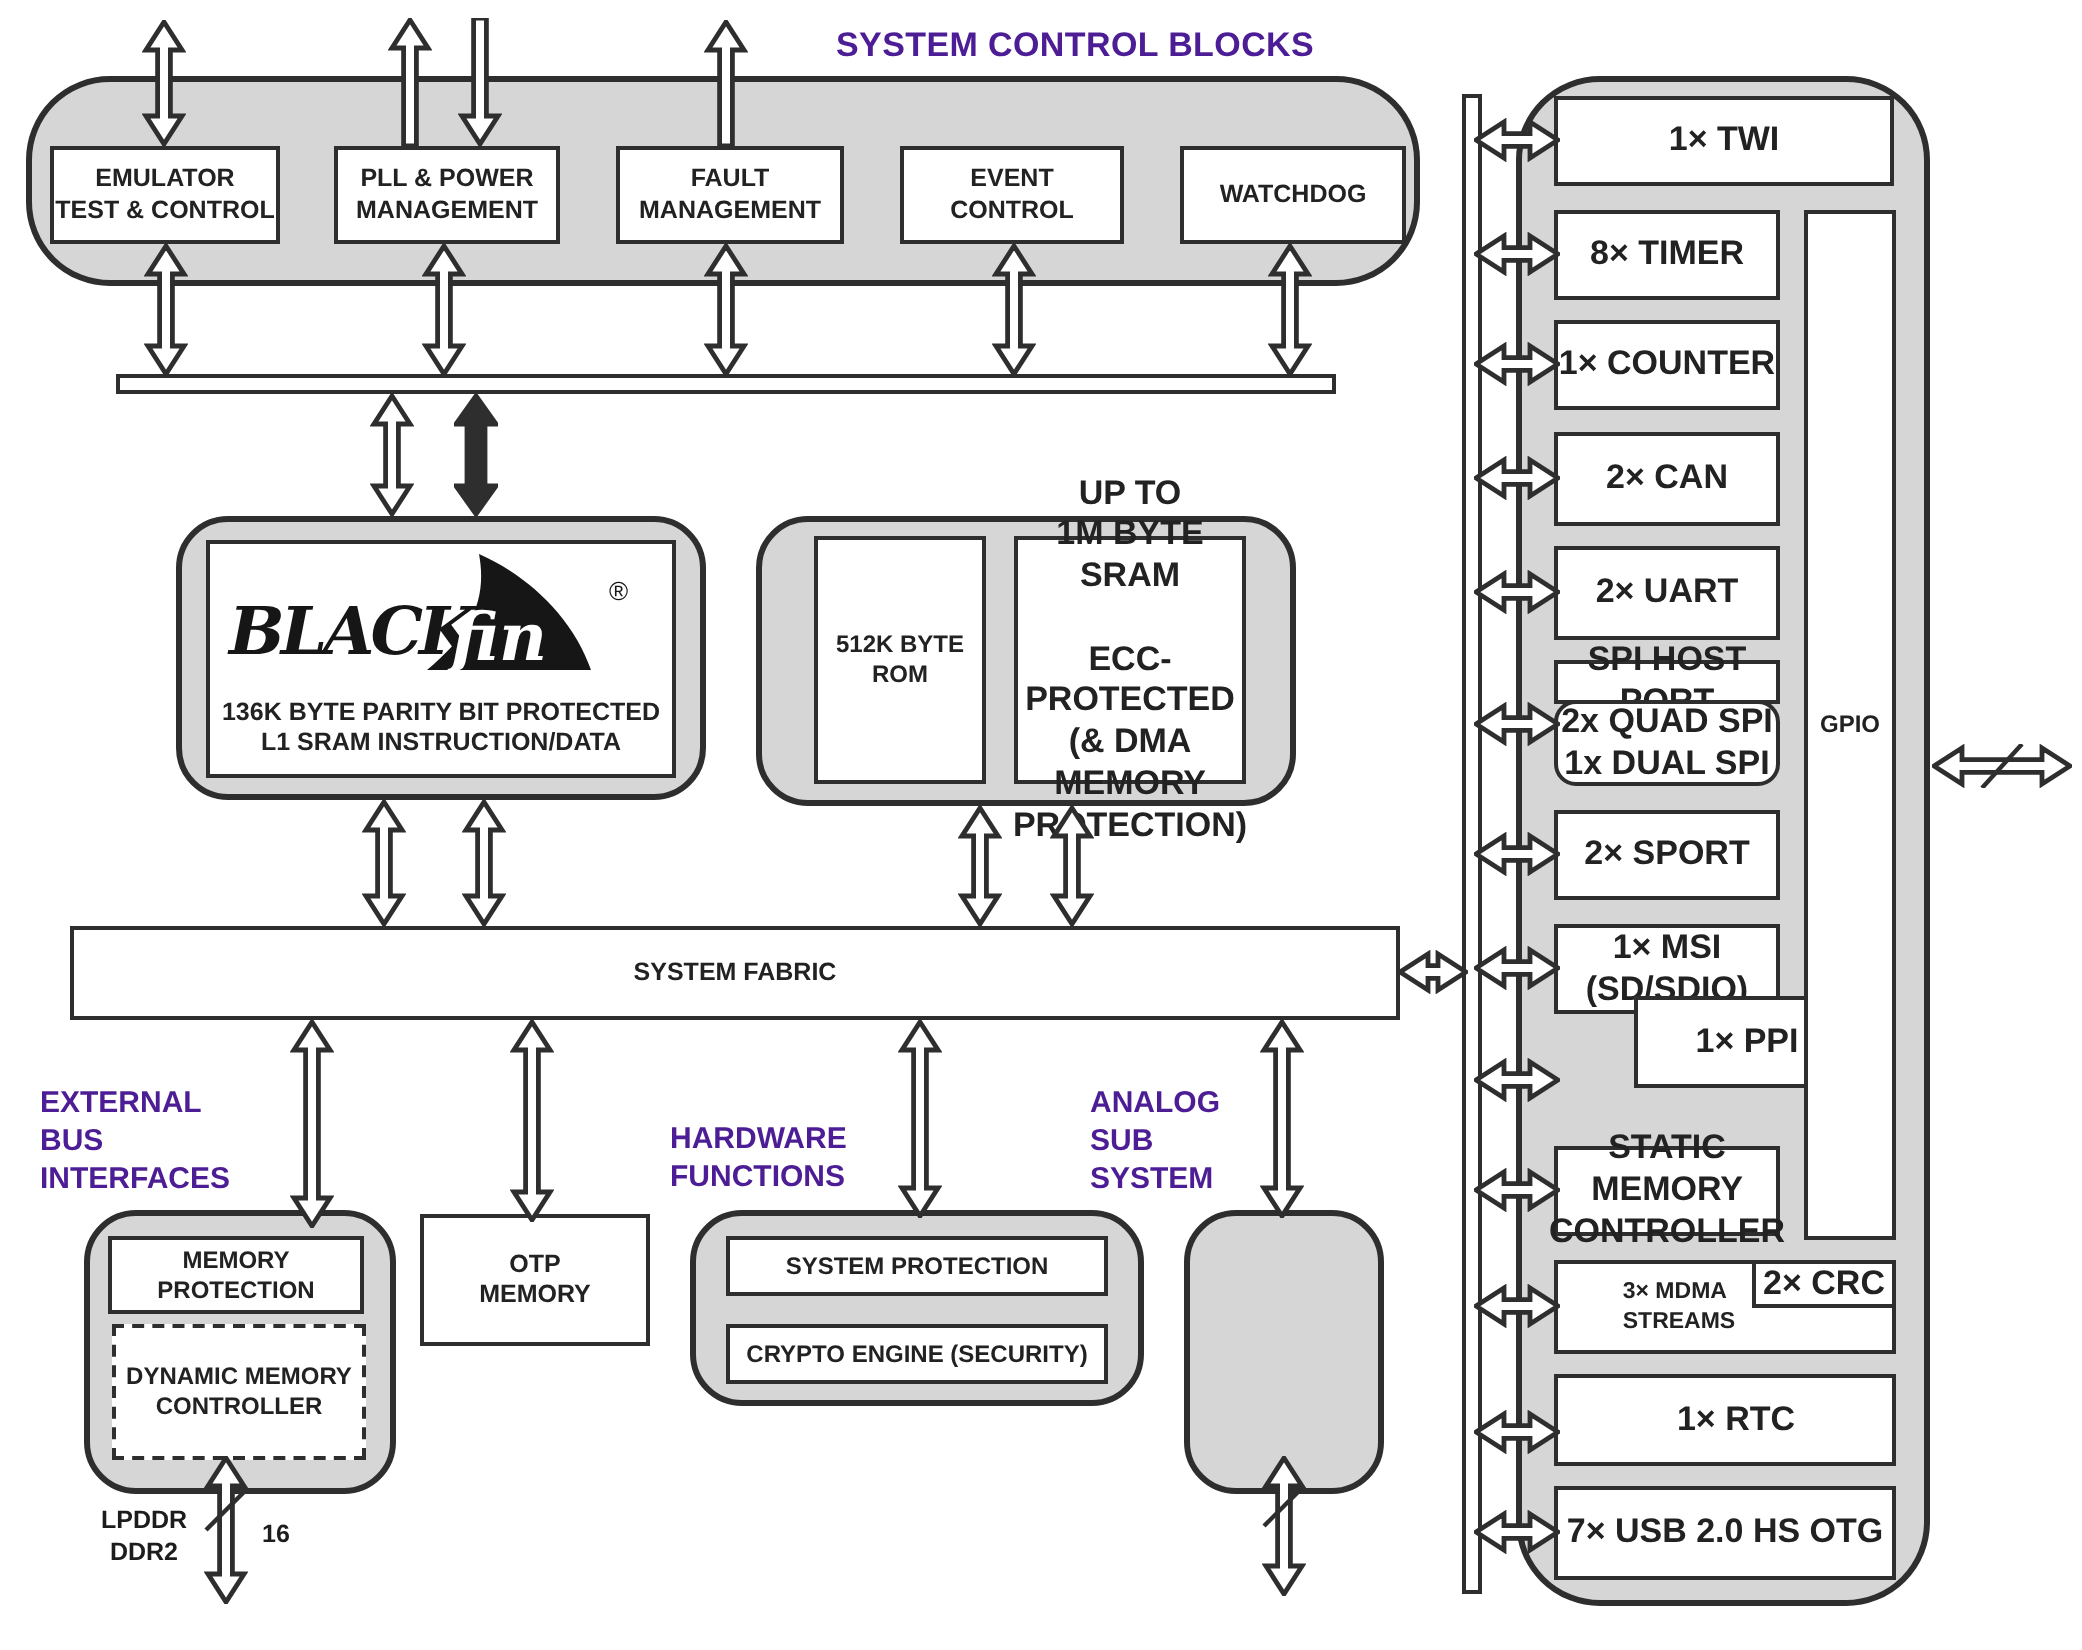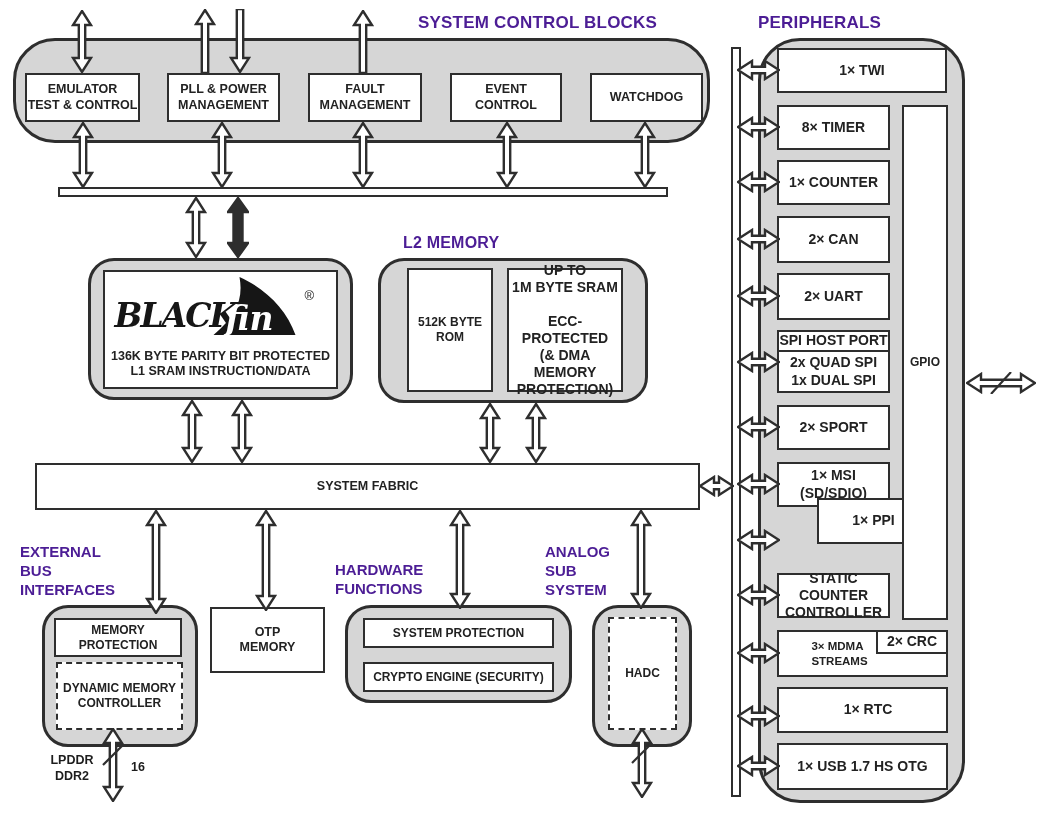--- a/index.html
+++ b/index.html
@@ -9,40 +9,38 @@
   .box{position:absolute;background:#fff;border:2px solid #2e2e2e;box-sizing:border-box;
        display:flex;align-items:center;justify-content:center;text-align:center;
        font-weight:700;white-space:pre-line;line-height:1.22;}
   .dash{border:2.5px dashed #2e2e2e;}
   .bar{position:absolute;background:#fff;border:2px solid #2e2e2e;box-sizing:border-box;}
   .title{position:absolute;font-weight:700;text-align:left;white-space:pre-line;color:#4c1d95;}
   .t17{font-size:17px;letter-spacing:.2px;}
   .t15{font-size:15px;line-height:1.26;}
   .f125{font-size:12.5px;}
   .f12{font-size:12px;}
-  .f115{font-size:14px;}
+  .f115{font-size:17px;}
   .arrow{position:absolute;z-index:6;line-height:0;}
   .lab{position:absolute;font-weight:700;white-space:pre-line;text-align:center;color:#1d1d1d;}
   .core-inner{position:absolute;left:103px;top:270px;width:235px;height:119px;background:#fff;
        border:2.5px solid #2e2e2e;box-sizing:border-box;}
   .core-sub{position:absolute;left:0;right:0;bottom:7px;text-align:center;font-weight:700;
        font-size:12.5px;line-height:1.25;white-space:pre-line;}
   .logo{position:absolute;left:50%;top:2px;transform:translateX(-50%);}
   .mdma-label{position:absolute;left:8px;top:0;width:105px;height:100%;display:flex;
        align-items:center;justify-content:center;text-align:left;font-weight:700;
        font-size:11.5px;line-height:1.22;white-space:pre-line;}
 </style>
 </head>
 <body>
 
 <div class="canvas">
 
   <div class="title t17" style="left:418px;top:13px;width:320px;">SYSTEM CONTROL BLOCKS</div>
-  <div class="title t17" style="left:758px;top:13px;width:207px;">PERIPHERALS</div>
-  <div class="title t17" style="left:403px;top:234px;width:220px;font-size:16px;">L2 MEMORY</div>
 
   <div class="grp" style="left:13px;top:38px;width:697px;height:105px;border-radius:42px;"></div>
   <div class="box f125" style="left:25px;top:73px;width:115px;height:49px;">EMULATOR
 TEST &amp; CONTROL</div>
   <div class="box f125" style="left:167px;top:73px;width:113px;height:49px;">PLL &amp; POWER
 MANAGEMENT</div>
   <div class="box f125" style="left:308px;top:73px;width:114px;height:49px;">FAULT
 MANAGEMENT</div>
   <div class="box f125" style="left:450px;top:73px;width:112px;height:49px;">EVENT
 CONTROL</div>
@@ -162,52 +160,51 @@
   <div class="title t15" style="left:335px;top:561px;width:125px;">HARDWARE
 FUNCTIONS</div>
   <div class="grp" style="left:345px;top:605px;width:227px;height:98px;border-radius:26px;"></div>
   <div class="box f12" style="left:363px;top:618px;width:191px;height:30px;">SYSTEM PROTECTION</div>
   <div class="box f12" style="left:363px;top:662px;width:191px;height:30px;">CRYPTO ENGINE (SECURITY)</div>
 
   <div class="title t15" style="left:545px;top:543px;width:95px;">ANALOG
 SUB
 SYSTEM</div>
   <div class="grp" style="left:592px;top:605px;width:100px;height:142px;border-radius:26px;"></div>
-  <div class="box f12 dash" style="left:608px;top:617px;width:69px;height:113px;">HADC</div>
   <div class="arrow" style="left:631px;top:728px;width:22px;height:70px;"><svg width="22" height="70" viewBox="0 0 22 70">
         <polygon points="11,1 20,15 14.2,15 14.2,55 20,55 11,69 2,55 7.8,55 7.8,15 2,15" fill="#ffffff" stroke="#2e2e2e" stroke-width="2.4"></polygon>
         <line x1="1" y1="35" x2="21" y2="15" stroke="#2e2e2e" stroke-width="2.2"></line>
       </svg></div>
 
   <div class="bar" style="left:731px;top:47px;width:10px;height:750px;"></div>
   <div class="grp" style="left:758px;top:38px;width:207px;height:765px;border-radius:42px;"></div>
 
   <div class="box f115" style="left:777px;top:48px;width:170px;height:45px;">1× TWI</div>
   <div class="box f115" style="left:777px;top:105px;width:113px;height:45px;">8× TIMER</div>
   <div class="box f115" style="left:777px;top:160px;width:113px;height:45px;">1× COUNTER</div>
   <div class="box f115" style="left:777px;top:216px;width:113px;height:47px;">2× CAN</div>
   <div class="box f115" style="left:777px;top:273px;width:113px;height:47px;">2× UART</div>
   <div class="box f115" style="left:777px;top:330px;width:113px;height:22px;">SPI HOST PORT</div>
-  <div class="box f115" style="left:777px;top:350px;width:113px;height:43px;">2x QUAD SPI
+  <div class="box f115" style="left:777px;top:350px;width:113px;height:43px;border-radius:11px;">2x QUAD SPI
 1x DUAL SPI</div>
   <div class="box f115" style="left:777px;top:405px;width:113px;height:45px;">2× SPORT</div>
   <div class="box f115" style="left:777px;top:462px;width:113px;height:45px;">1× MSI
 (SD/SDIO)</div>
   <div class="box f115" style="left:777px;top:498px;width:113px;height:46px;margin-left:40px;">1× PPI</div>
-  <div class="box f115" style="left:777px;top:573px;width:113px;height:45px;">STATIC COUNTER
+  <div class="box f115" style="left:777px;top:573px;width:113px;height:45px;">STATIC MEMORY
 CONTROLLER</div>
 
   <div class="box" style="left:777px;top:630px;width:171px;height:47px;">
     <div class="mdma-label">3× MDMA
 STREAMS</div>
   </div>
   <div class="box f115" style="left:876px;top:630px;width:72px;height:24px;">2× CRC</div>
 
   <div class="box f115" style="left:777px;top:687px;width:171px;height:46px;padding-left:11px;">1× RTC</div>
-  <div class="box f115" style="left:777px;top:743px;width:171px;height:47px;">1× USB 1.7 HS OTG</div>
+  <div class="box f115" style="left:777px;top:743px;width:171px;height:47px;">7× USB 2.0 HS OTG</div>
   <div class="box f12" style="left:902px;top:105px;width:46px;height:515px;">GPIO</div>
 
   <div class="arrow" style="left:737px;top:59px;width:43px;height:22px;"><svg width="43" height="22" viewBox="0 0 43 22">
         <polygon points="1,11 15,2 15,7.8 28,7.8 28,2 42,11 28,20 28,14.2 15,14.2 15,20" fill="#ffffff" stroke="#2e2e2e" stroke-width="2.4"></polygon>
       </svg></div>
   <div class="arrow" style="left:737px;top:116px;width:43px;height:22px;"><svg width="43" height="22" viewBox="0 0 43 22">
         <polygon points="1,11 15,2 15,7.8 28,7.8 28,2 42,11 28,20 28,14.2 15,14.2 15,20" fill="#ffffff" stroke="#2e2e2e" stroke-width="2.4"></polygon>
       </svg></div>
   <div class="arrow" style="left:737px;top:171px;width:43px;height:22px;"><svg width="43" height="22" viewBox="0 0 43 22">
         <polygon points="1,11 15,2 15,7.8 28,7.8 28,2 42,11 28,20 28,14.2 15,14.2 15,20" fill="#ffffff" stroke="#2e2e2e" stroke-width="2.4"></polygon>

